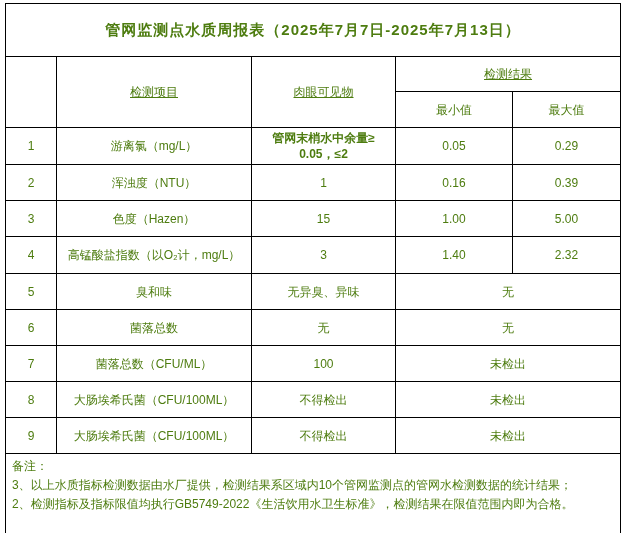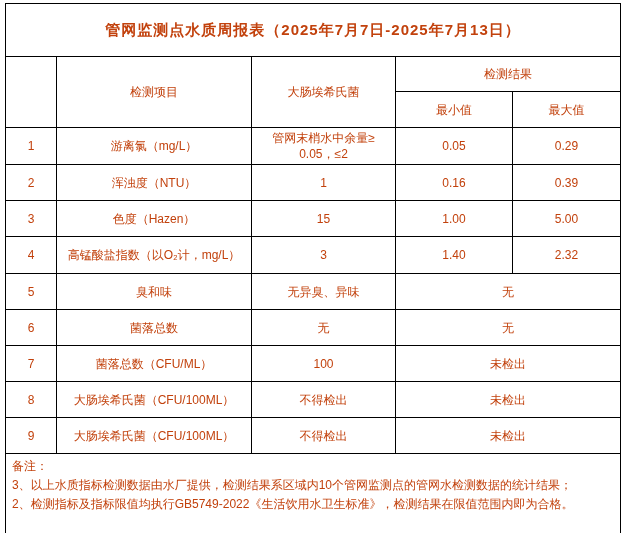--- a/index.html
+++ b/index.html
@@ -23,33 +23,33 @@
     background: #ffffff;
   }
   table.report td {
     border: 1px solid #000000;
     font-size: 12px;
     line-height: 16px;
     text-align: center;
     vertical-align: middle;
     padding: 1px 2px;
     overflow: hidden;
-    color: #c2410c;
+    color: #4d7c0f;
   }
   tr.title-row td {
     height: 50px;
     font-size: 15px;
     font-weight: bold;
     letter-spacing: 1px;
   }
-  tr.head-top td { height: 32px; }
+  tr.head-top td { height: 32px; text-decoration: underline; }
   tr.head-sub td { height: 33px; }
   tr.data-row td { height: 33px; }
   tr.data-row-tall td { height: 34px; }
-  td.prewrap { white-space: pre-line; }
+  td.prewrap { white-space: pre-line; font-weight: bold; }
   tr.notes-row td {
     height: 79px;
     text-align: left;
     vertical-align: top;
     padding: 3px 6px;
     font-size: 12px;
     line-height: 19px;
   }
 </style>
 </head>
@@ -66,21 +66,21 @@
     </colgroup>
 
     <tbody>
         <tr class="title-row">
       <td colspan="5">管网监测点水质周报表（2025年7月7日-2025年7月13日）</td>
     </tr>
 
     <tr class="head-top">
       <td rowspan="2"></td>
       <td rowspan="2">检测项目</td>
-      <td rowspan="2">大肠埃希氏菌</td>
+      <td rowspan="2">肉眼可见物</td>
       <td colspan="2">检测结果</td>
     </tr>
     <tr class="head-sub">
       <td>最小值</td>
       <td>最大值</td>
     </tr>
 
     <tr class="data-row-tall">
       <td>1</td>
       <td>游离氯（mg/L）</td>

